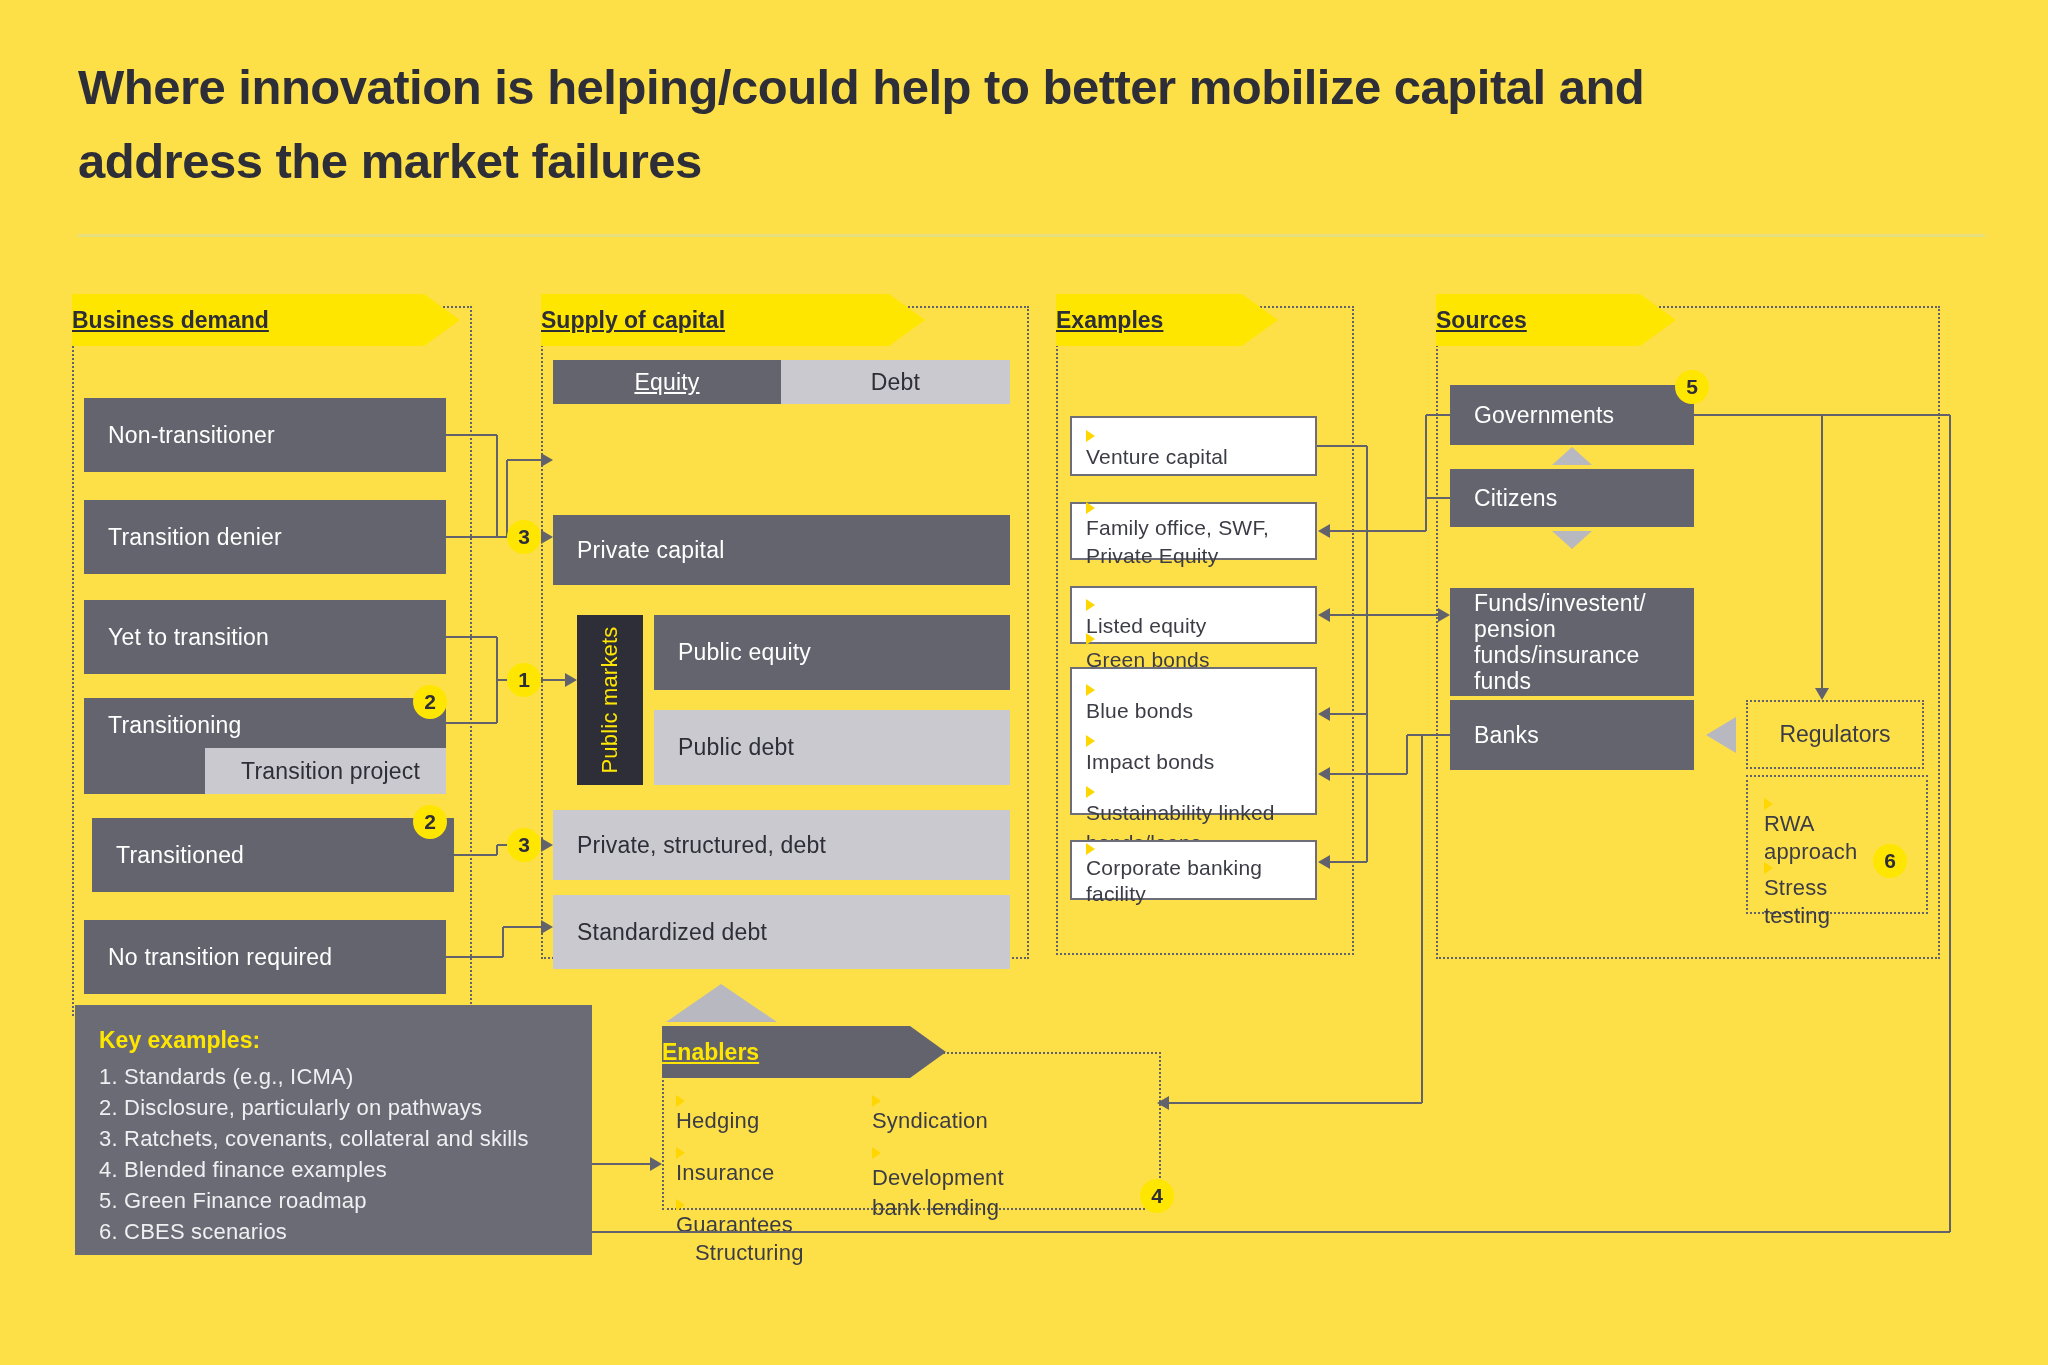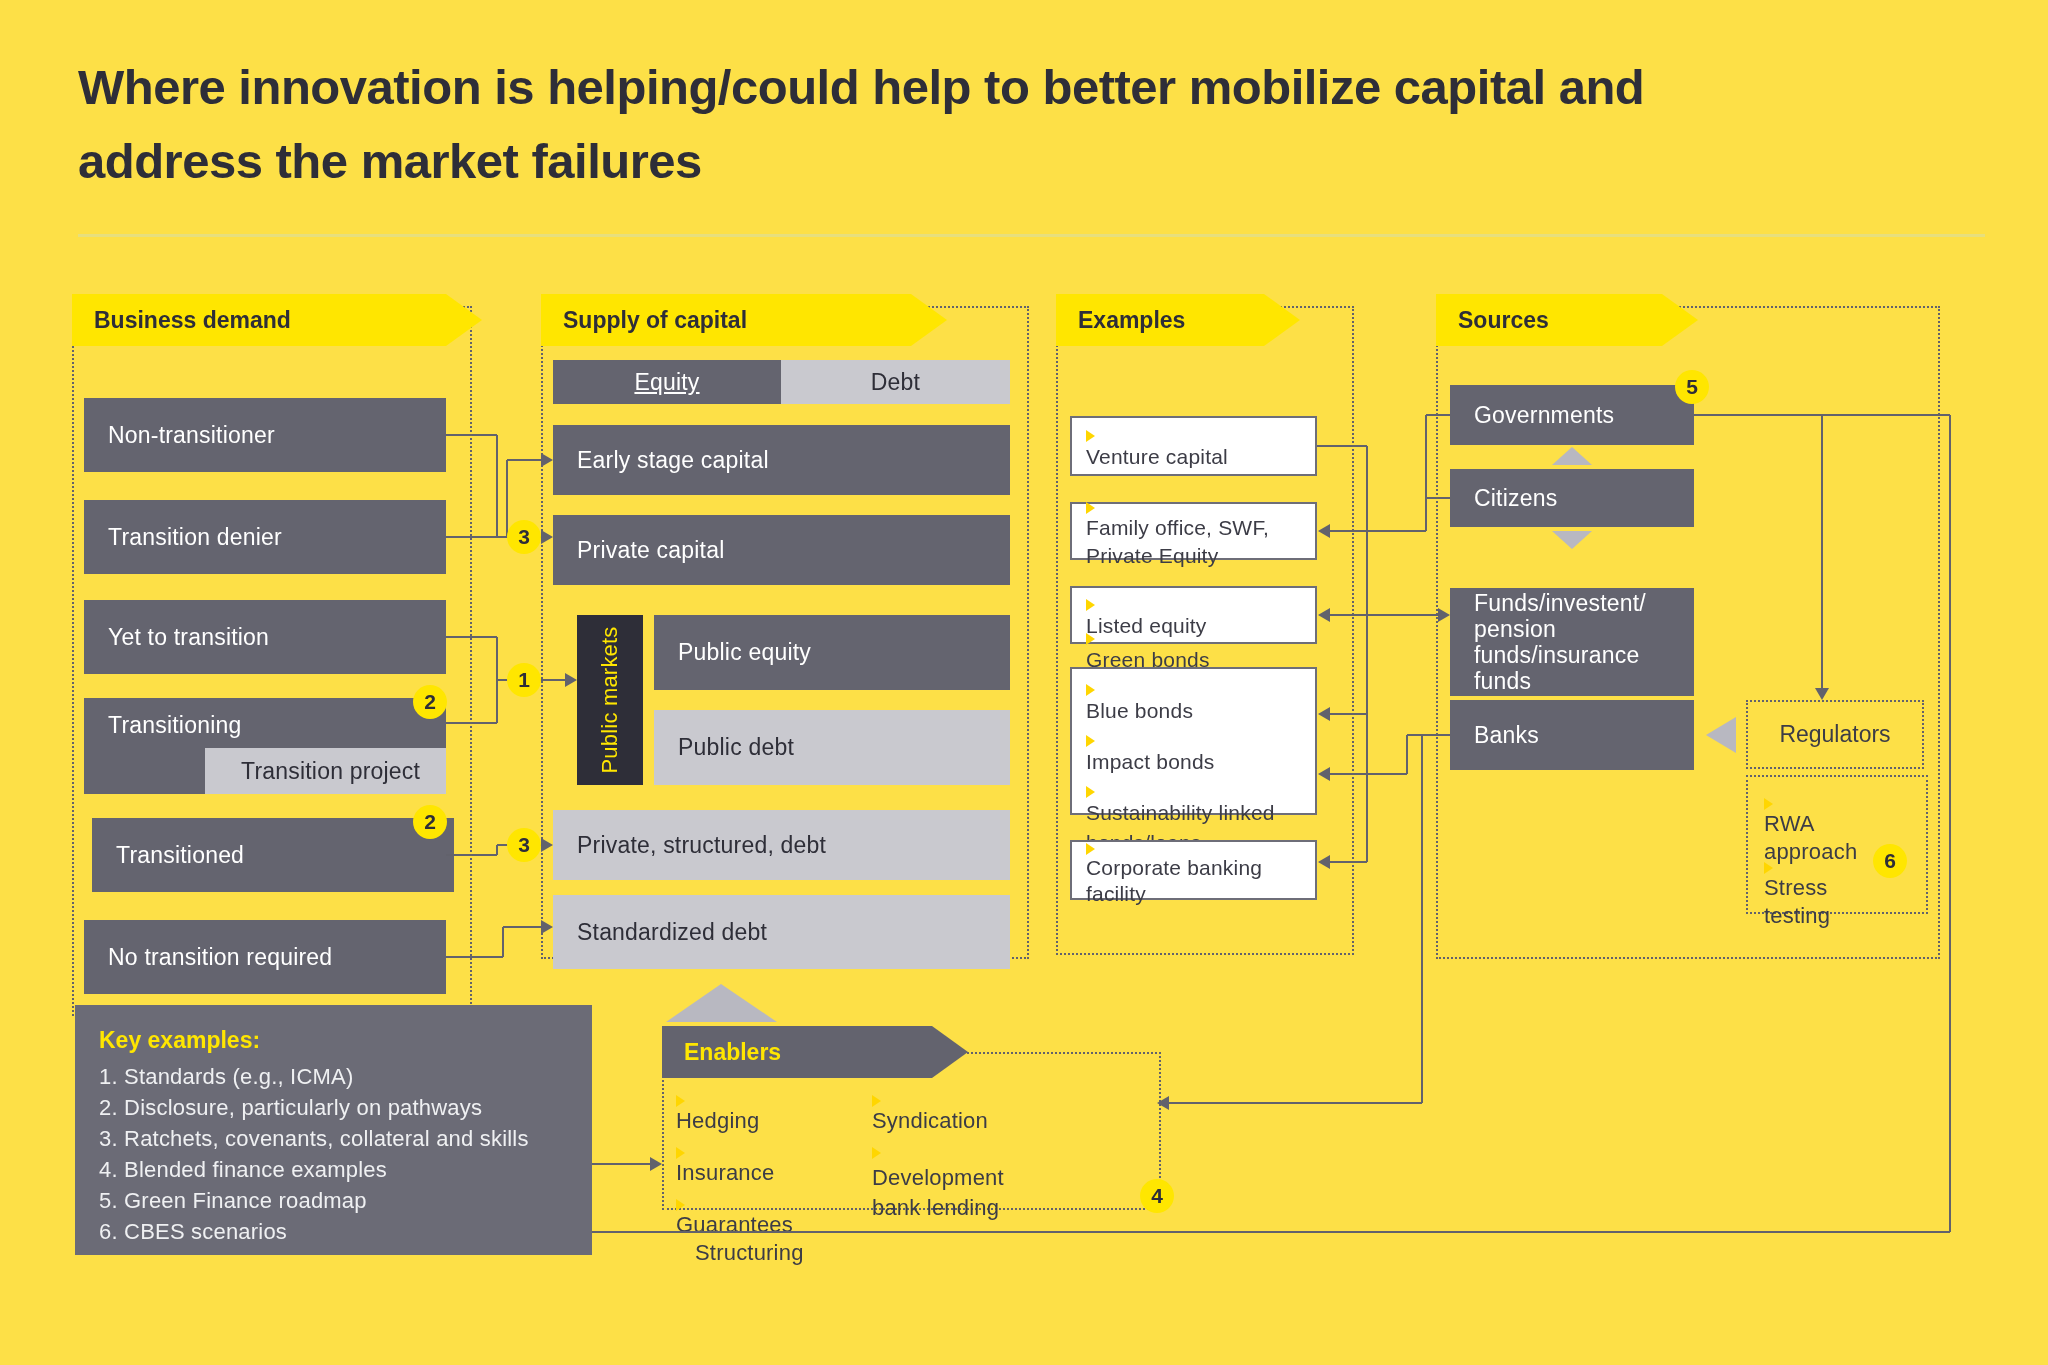--- a/index.html
+++ b/index.html
@@ -6,22 +6,22 @@
   .stage{position:relative;width:2048px;height:1365px;background:#fde047;
          font-family:"Liberation Sans",sans-serif;color:#2e2e38;overflow:hidden;}
   .abs{position:absolute;}
   
   .title{left:78px;top:50px;width:1930px;font-size:49px;font-weight:700;
          letter-spacing:-0.5px;line-height:74px;color:#2e2e38;}
   .divider{left:78px;top:234px;width:1907px;height:3px;background:#e7df7d;}
   
   .dotbox{border:2px dotted #62626c;background:transparent;}
   
-  .hdr{height:52px;line-height:52px;padding-left:22px;font-size:23px;font-weight:700;
-       clip-path:polygon(0 0,calc(100% - 36px) 0,100% 50%,calc(100% - 36px) 100%,0 100%);}
+  .hdr{height:52px;line-height:52px;font-size:23px;font-weight:700;
+       clip-path:polygon(0 0,calc(100% - 36px) 0,100% 50%,calc(100% - 36px) 100%,0 100%);text-decoration:underline;}
   .hdr-y{background:#ffe600;color:#2e2e38;}
   .hdr-d{background:#63636e;color:#ffe600;}
   
   .bxd{background:#64646f;color:#ffffff;font-size:23px;letter-spacing:0.2px;
        display:flex;align-items:center;padding-left:24px;box-sizing:border-box;}
   .bxl{background:#c9c9cf;color:#2e2e38;font-size:23px;letter-spacing:0.2px;
        display:flex;align-items:center;padding-left:24px;box-sizing:border-box;}
   .bxblack{background:#2e2e38;}
   .vtext{transform:rotate(-90deg);transform-origin:center;color:#ffe600;
          font-size:22px;text-align:center;line-height:26px;white-space:nowrap;}
@@ -63,21 +63,20 @@
   <div class="abs bxl" style="left:205px;top:748px;width:241px;height:46px;padding-left:36px;">Transition project</div>
   <div class="abs bxd" style="left:84px;top:818px;width:362px;height:74px;margin-left:8px;">Transitioned</div>
   <div class="abs bxd" style="left:84px;top:920px;width:362px;height:74px;">No transition required</div>
 
   <div class="abs dotbox" style="left:541px;top:306px;width:484px;height:649px;"></div>
   <div class="abs hdr hdr-y" style="left:541px;top:294px;width:384px;">Supply of capital</div>
 
   <div class="abs bxd" style="left:553px;top:360px;width:228px;height:44px;justify-content:center;padding-left:0;text-decoration:underline;">Equity</div>
   <div class="abs bxl" style="left:781px;top:360px;width:229px;height:44px;justify-content:center;padding-left:0;">Debt</div>
 
-  <div class="abs bxd" style="left:553px;top:425px;width:457px;height:70px;">Early stage capital</div>
   <div class="abs bxd" style="left:553px;top:515px;width:457px;height:70px;">Private capital</div>
 
   <div class="abs bxd bxblack" style="left:577px;top:615px;width:66px;height:170px;justify-content:center;padding-left:0;">
     <div class="vtext">Public markets</div>
   </div>
   <div class="abs bxd" style="left:654px;top:615px;width:356px;height:75px;">Public equity</div>
   <div class="abs bxl" style="left:654px;top:710px;width:356px;height:75px;">Public debt</div>
 
   <div class="abs bxl" style="left:553px;top:810px;width:457px;height:70px;">Private, structured, debt</div>
   <div class="abs bxl" style="left:553px;top:895px;width:457px;height:74px;">Standardized debt</div>

